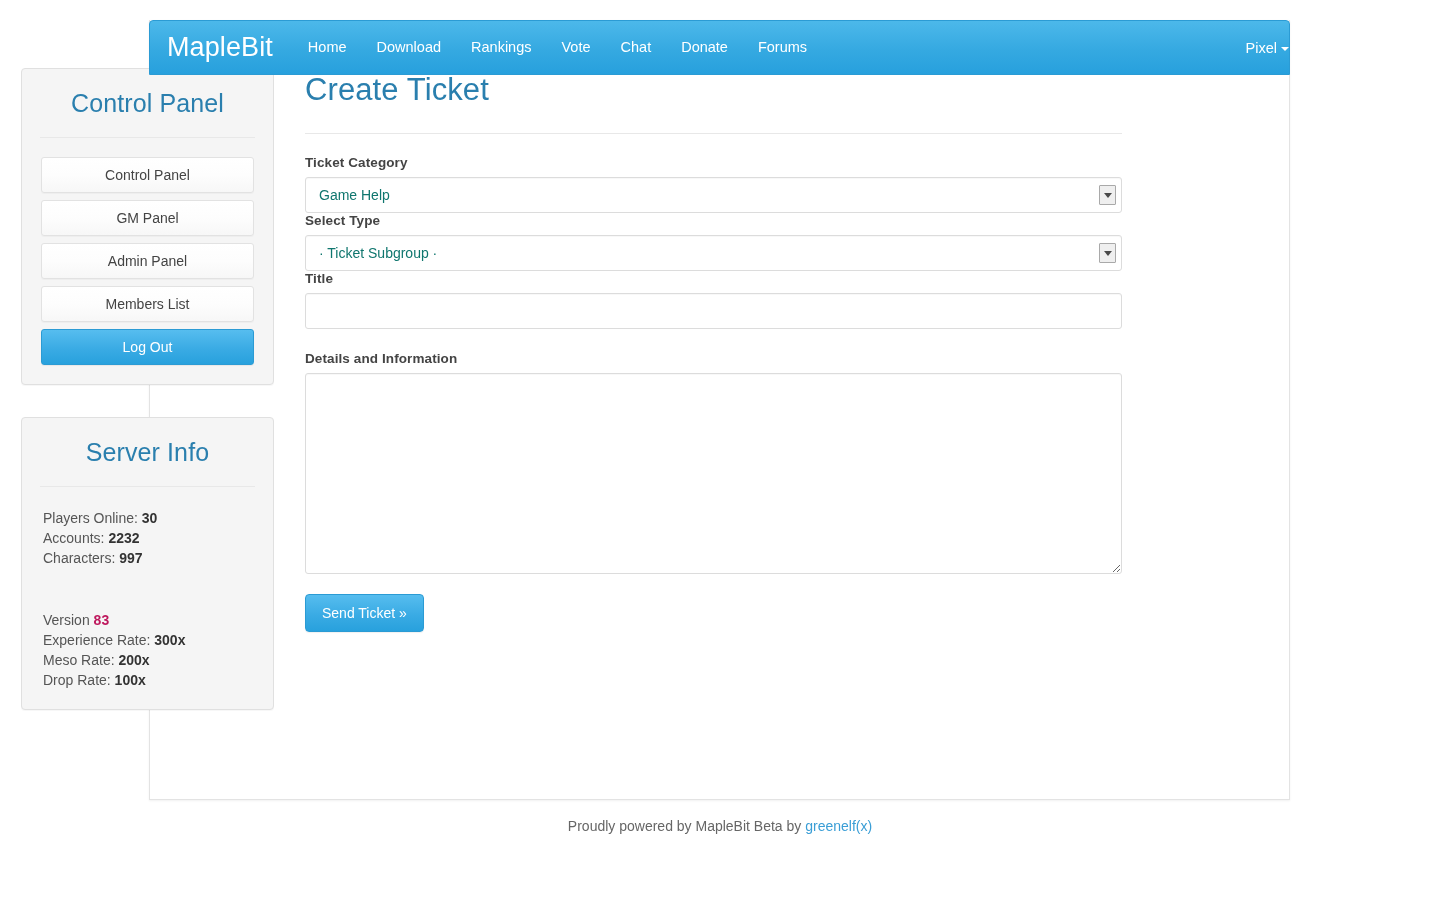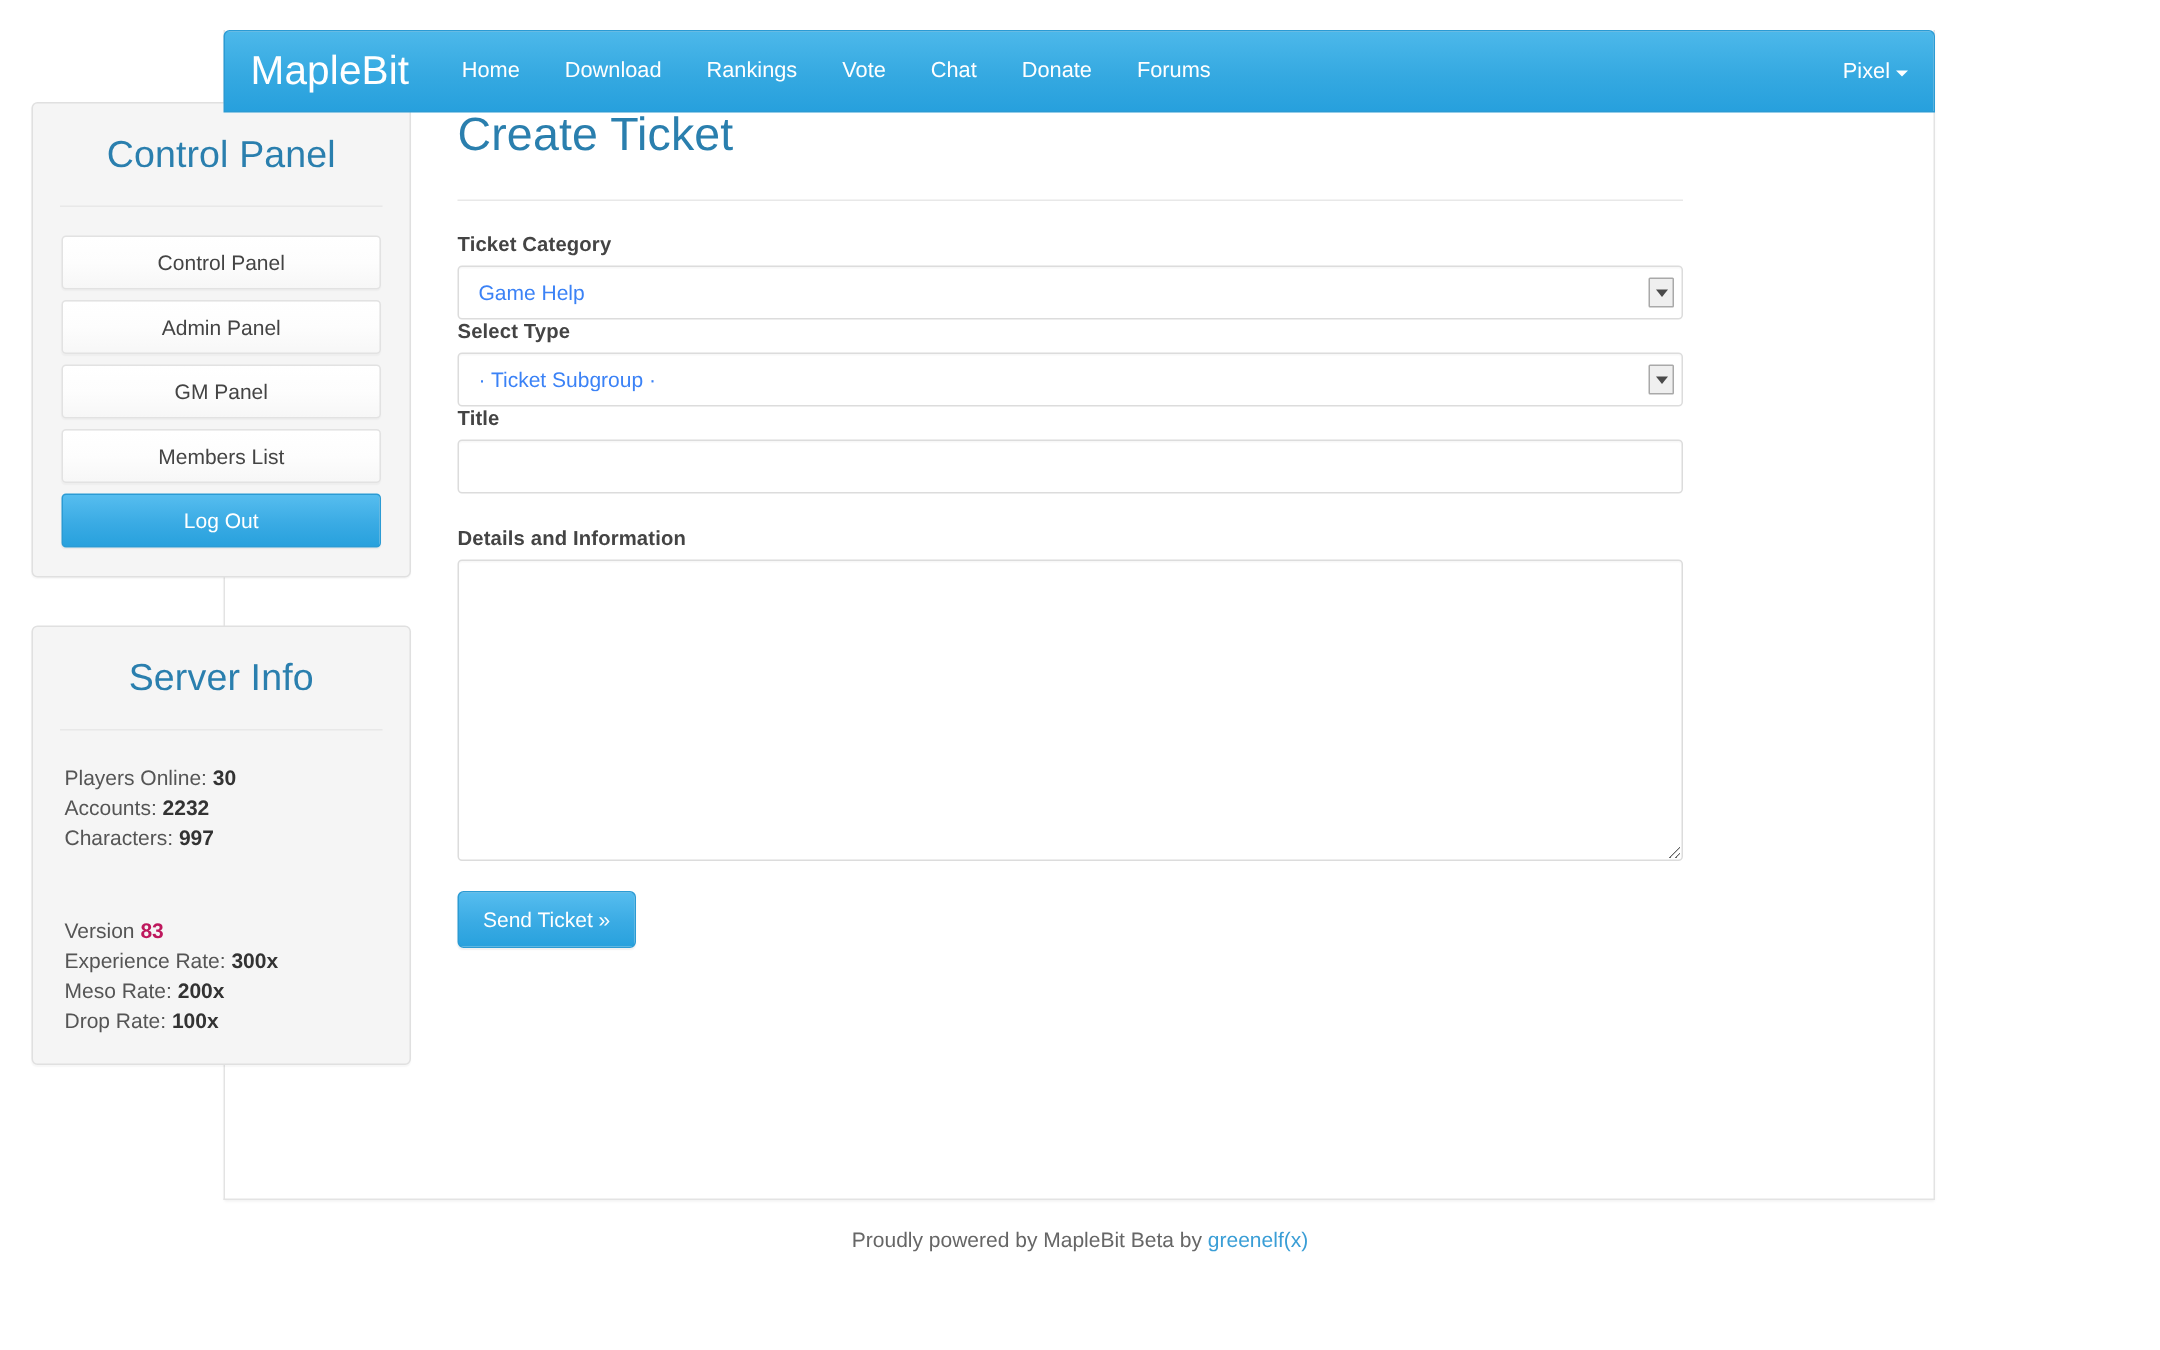--- a/index.html
+++ b/index.html
@@ -72,21 +72,20 @@
     text-decoration: none;
     padding: 0 15px;
     line-height: 55px;
     white-space: nowrap;
   }
   .nav-right {
     margin-left: auto;
     display: flex;
     align-items: center;
     height: 100%;
-    padding-right: 17px;
     text-align: center;
   }
   .nav-right a {
     color: #ffffff;
     font-size: 14.5px;
     text-decoration: none;
     display: flex;
     align-items: center;
     gap: 4px;
     white-space: nowrap;
@@ -202,21 +201,21 @@
     color: #444444;
     margin-bottom: 7px;
     letter-spacing: .1px;
   }
 
   .select-wrap { position: relative; width: 817px; }
   select.form-control {
     width: 100%;
     height: 36px;
     font-size: 14px;
-    color: #3b82f6;
+    color: #0f766e;
     background: #ffffff;
     border: 1px solid #dcdcdc;
     border-radius: 3px;
     padding: 0 30px 0 13px;
     font-family: "Liberation Sans", sans-serif;
     appearance: none;
     -webkit-appearance: none;
     box-shadow: inset 0 1px 1px rgba(0,0,0,.03);
     cursor: pointer;
   }
@@ -340,22 +339,22 @@
 
   <div class="content-row">
 
     <aside class="sidebar">
 
       <section class="panel">
         <h2 class="panel-title">Control Panel</h2>
         <div class="panel-divider"></div>
         <div class="panel-body">
           <a class="side-btn" href="#">Control Panel</a>
+          <a class="side-btn" href="#">GM Panel</a>
           <a class="side-btn" href="#">Admin Panel</a>
-          <a class="side-btn" href="#">GM Panel</a>
           <a class="side-btn" href="#">Members List</a>
           <a class="side-btn primary" href="#">Log Out</a>
         </div>
       </section>
 
       <section class="panel">
         <h2 class="panel-title">Server Info</h2>
         <div class="panel-divider"></div>
         <div class="panel-body">
           <div class="info-block">

